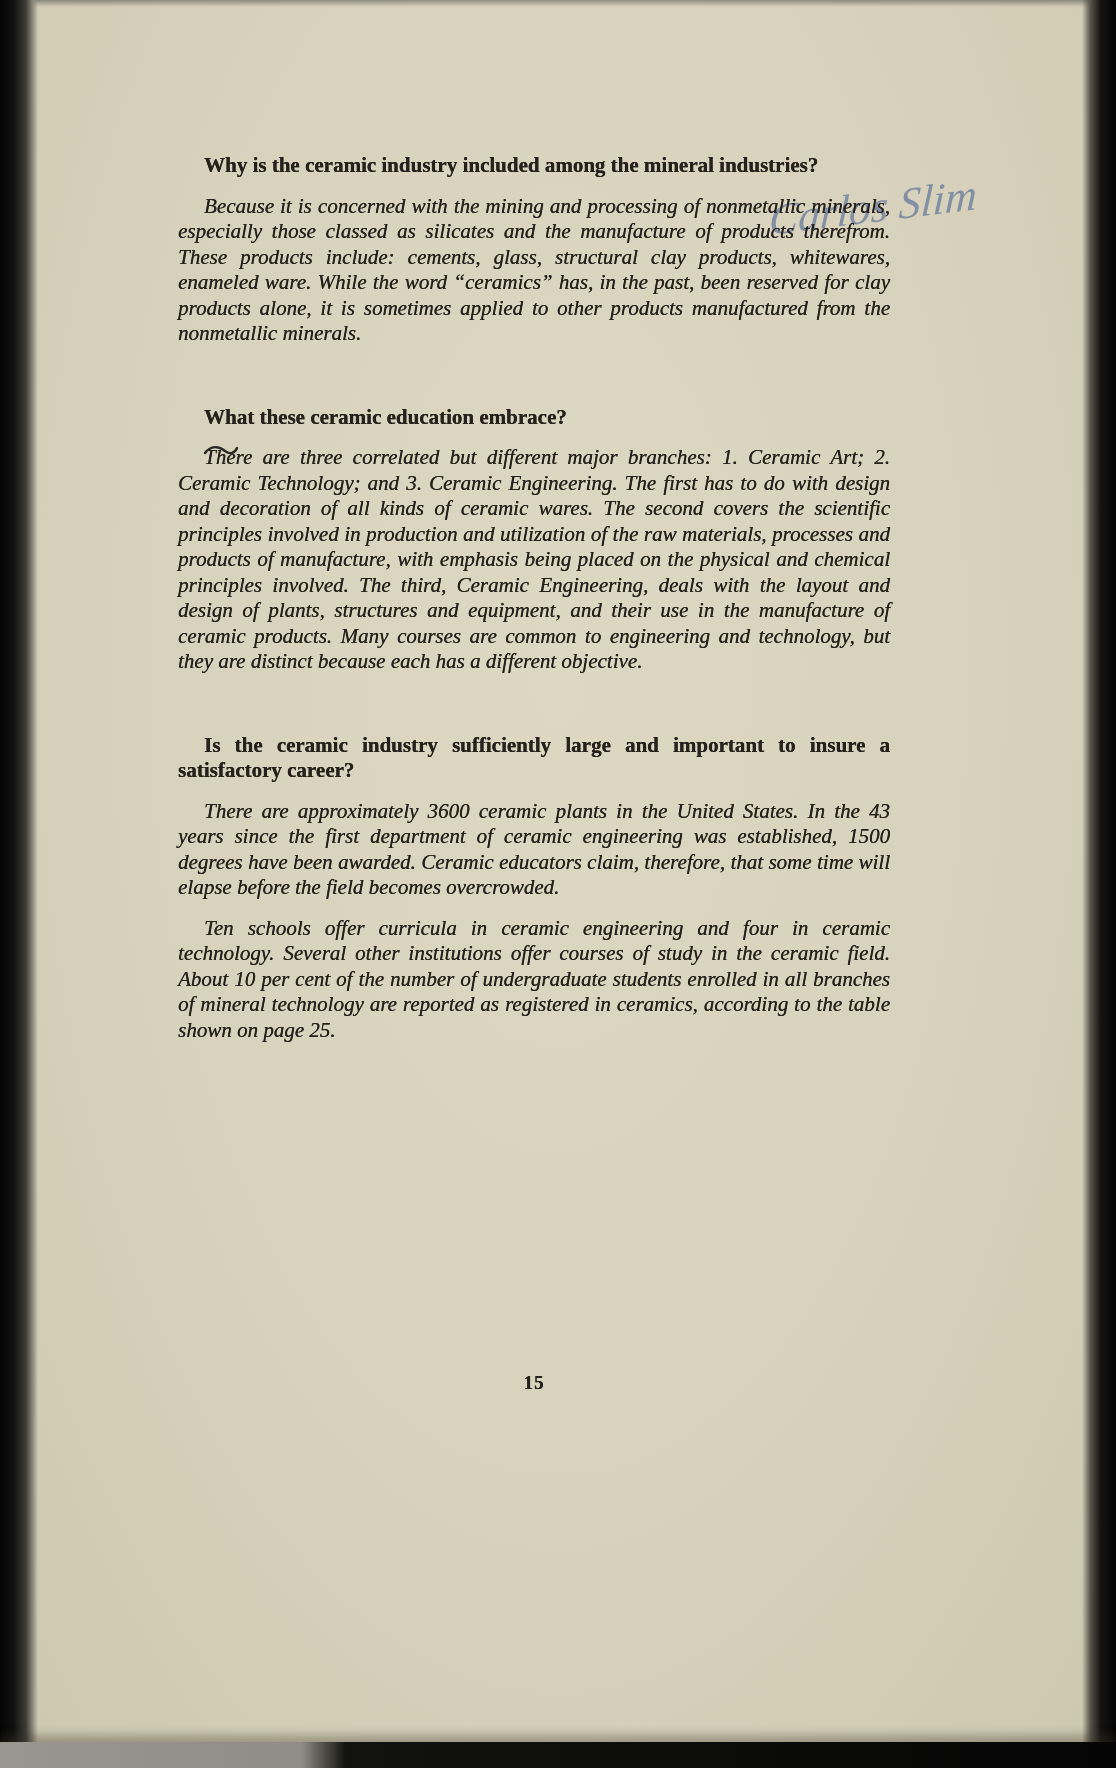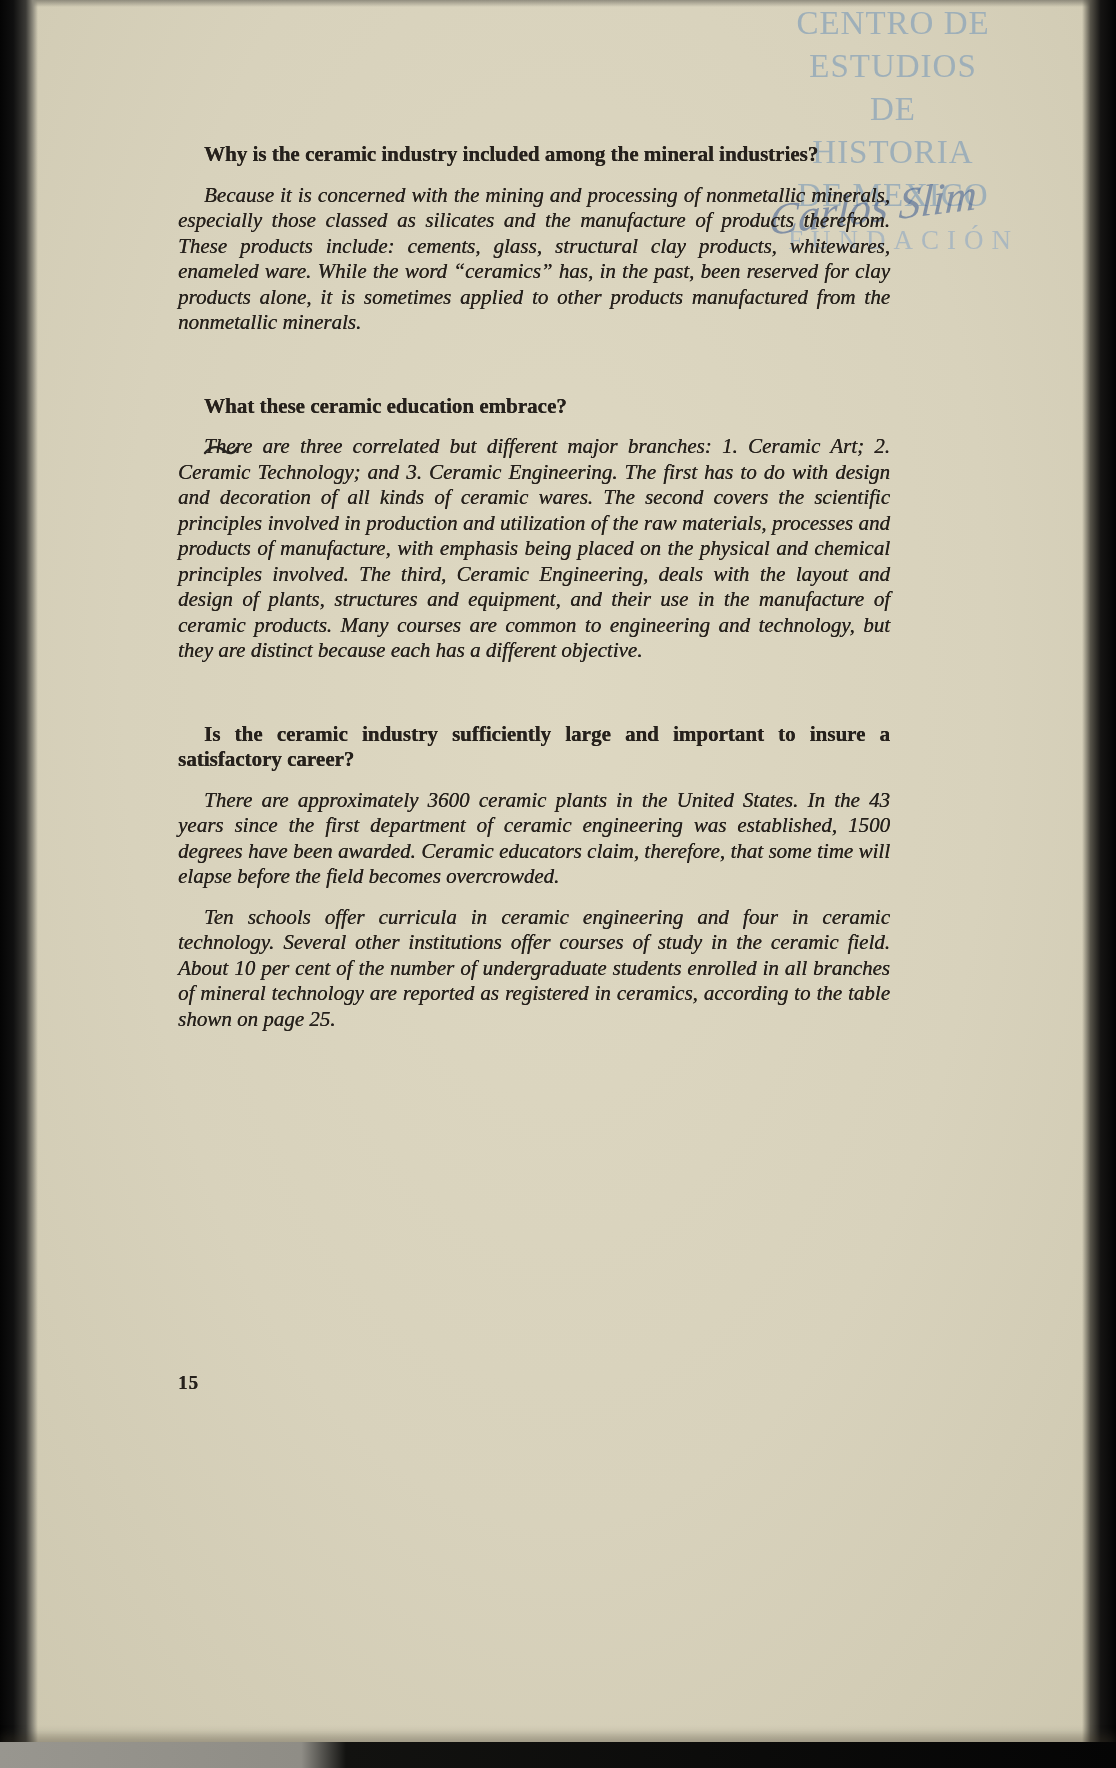--- a/index.html
+++ b/index.html
@@ -56,41 +56,34 @@
     padding-top:142px;
     color:#26211c;
     font-size:21px;line-height:25.5px;
     text-align:justify;
     text-shadow:0.25px 0 0 currentColor;
   }
   .q{
     margin:58px 0 0;font-size:21px;line-height:25.5px;
     font-weight:700;text-indent:26px;
   }
-  .q.first{margin-top:0;}
+  .q.first{margin-top:11px;}
   .a{margin:15px 0 0;text-indent:26px;font-style:italic;}
   .page-number{
     position:absolute;left:178px;top:1372px;width:712px;
-    color:#26211c;
+    text-align:center;color:#26211c;
     font-size:19px;font-weight:700;letter-spacing:1px;
     text-shadow:0.25px 0 0 currentColor;
   }
 </style>
 </head>
 <body>
 
 <div class="paper">
 
-  <div class="watermark">
-    <div class="wm-line">CENTRO DE</div>
-    <div class="wm-line">ESTUDIOS</div>
-    <div class="wm-line">DE HISTORIA</div>
-    <div class="wm-line">DE MEXICO</div>
-    <div class="wm-foundation">FUNDACIÓN</div>
-  </div>
 
   <div class="signature">Carlos Slim</div>
 
   <svg class="ink-mark" width="36" height="12" viewBox="0 0 36 12">
     <path d="M2,9 C8,1 16,2 22,7 C27,11 32,9 34,4" fill="none" stroke="#2a2824" stroke-width="2.4" stroke-linecap="round"></path>
   </svg>
 
   <div class="text-col">
     <h2 class="q first">Why is the ceramic industry included among the mineral industries?</h2>
     <p class="a">Because it is concerned with the mining and processing of nonmetallic minerals, especially those classed as silicates and the manufacture of products therefrom.  These products include: cements, glass, structural clay products, whitewares, enameled ware.  While the word “ceramics” has, in the past, been reserved for clay products alone, it is sometimes applied to other products manufactured from the nonmetallic minerals.</p>

